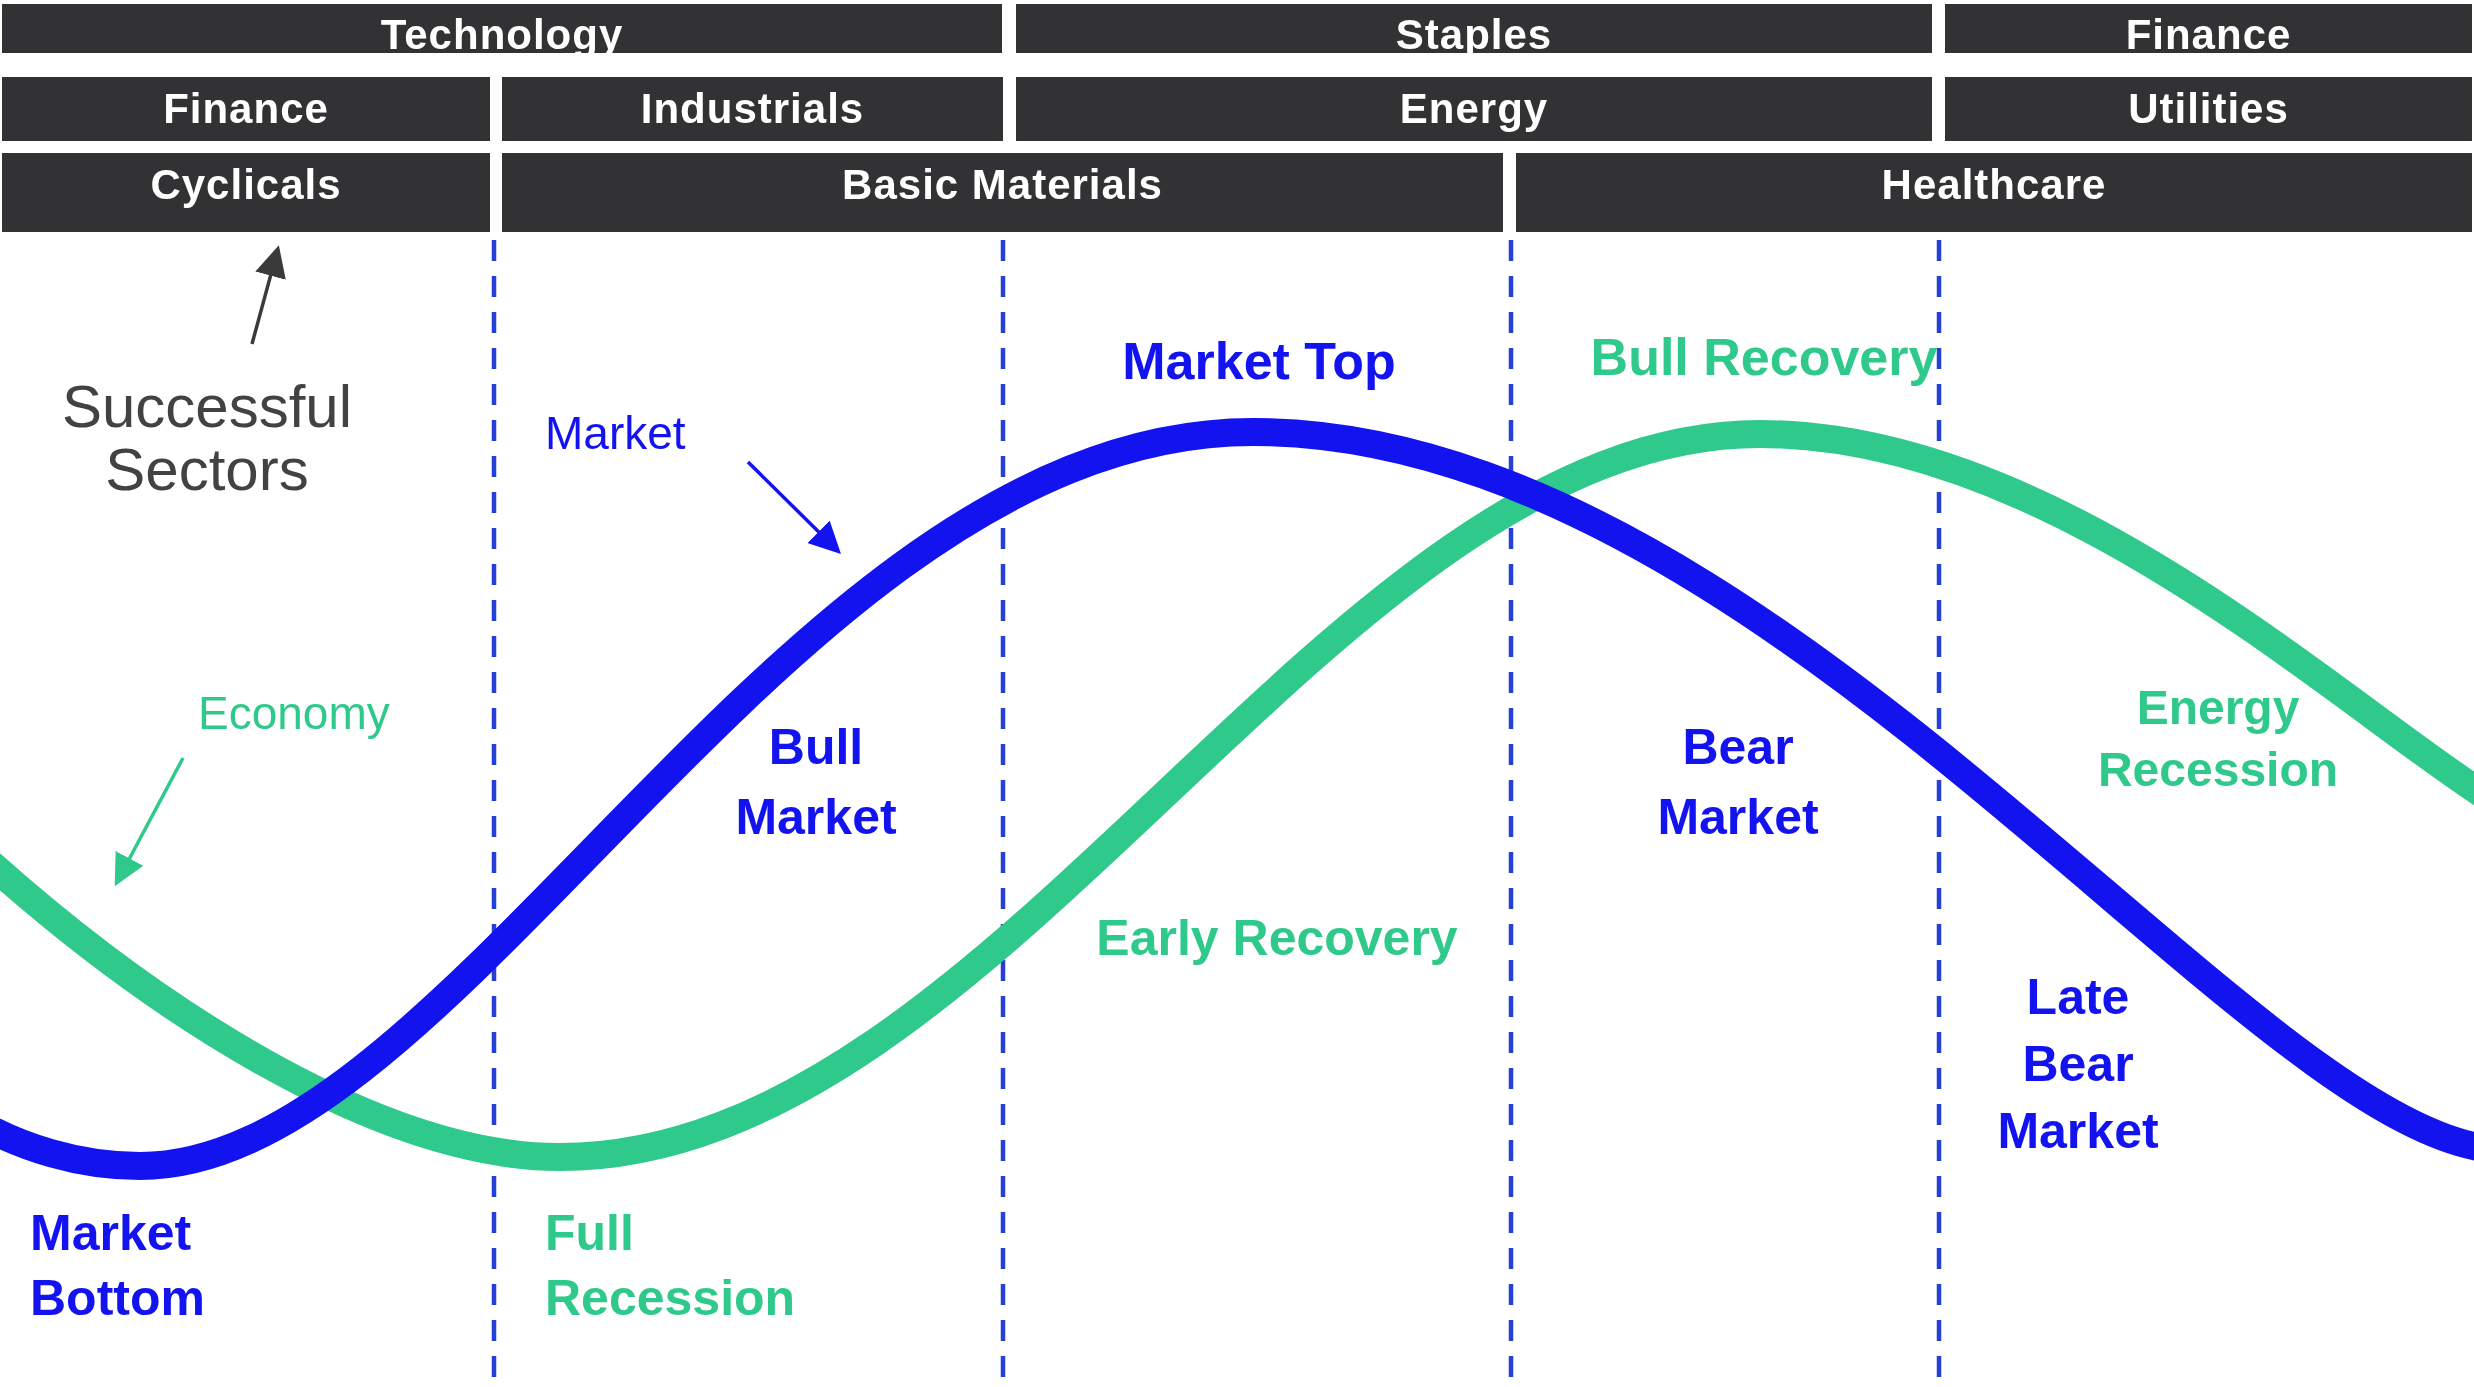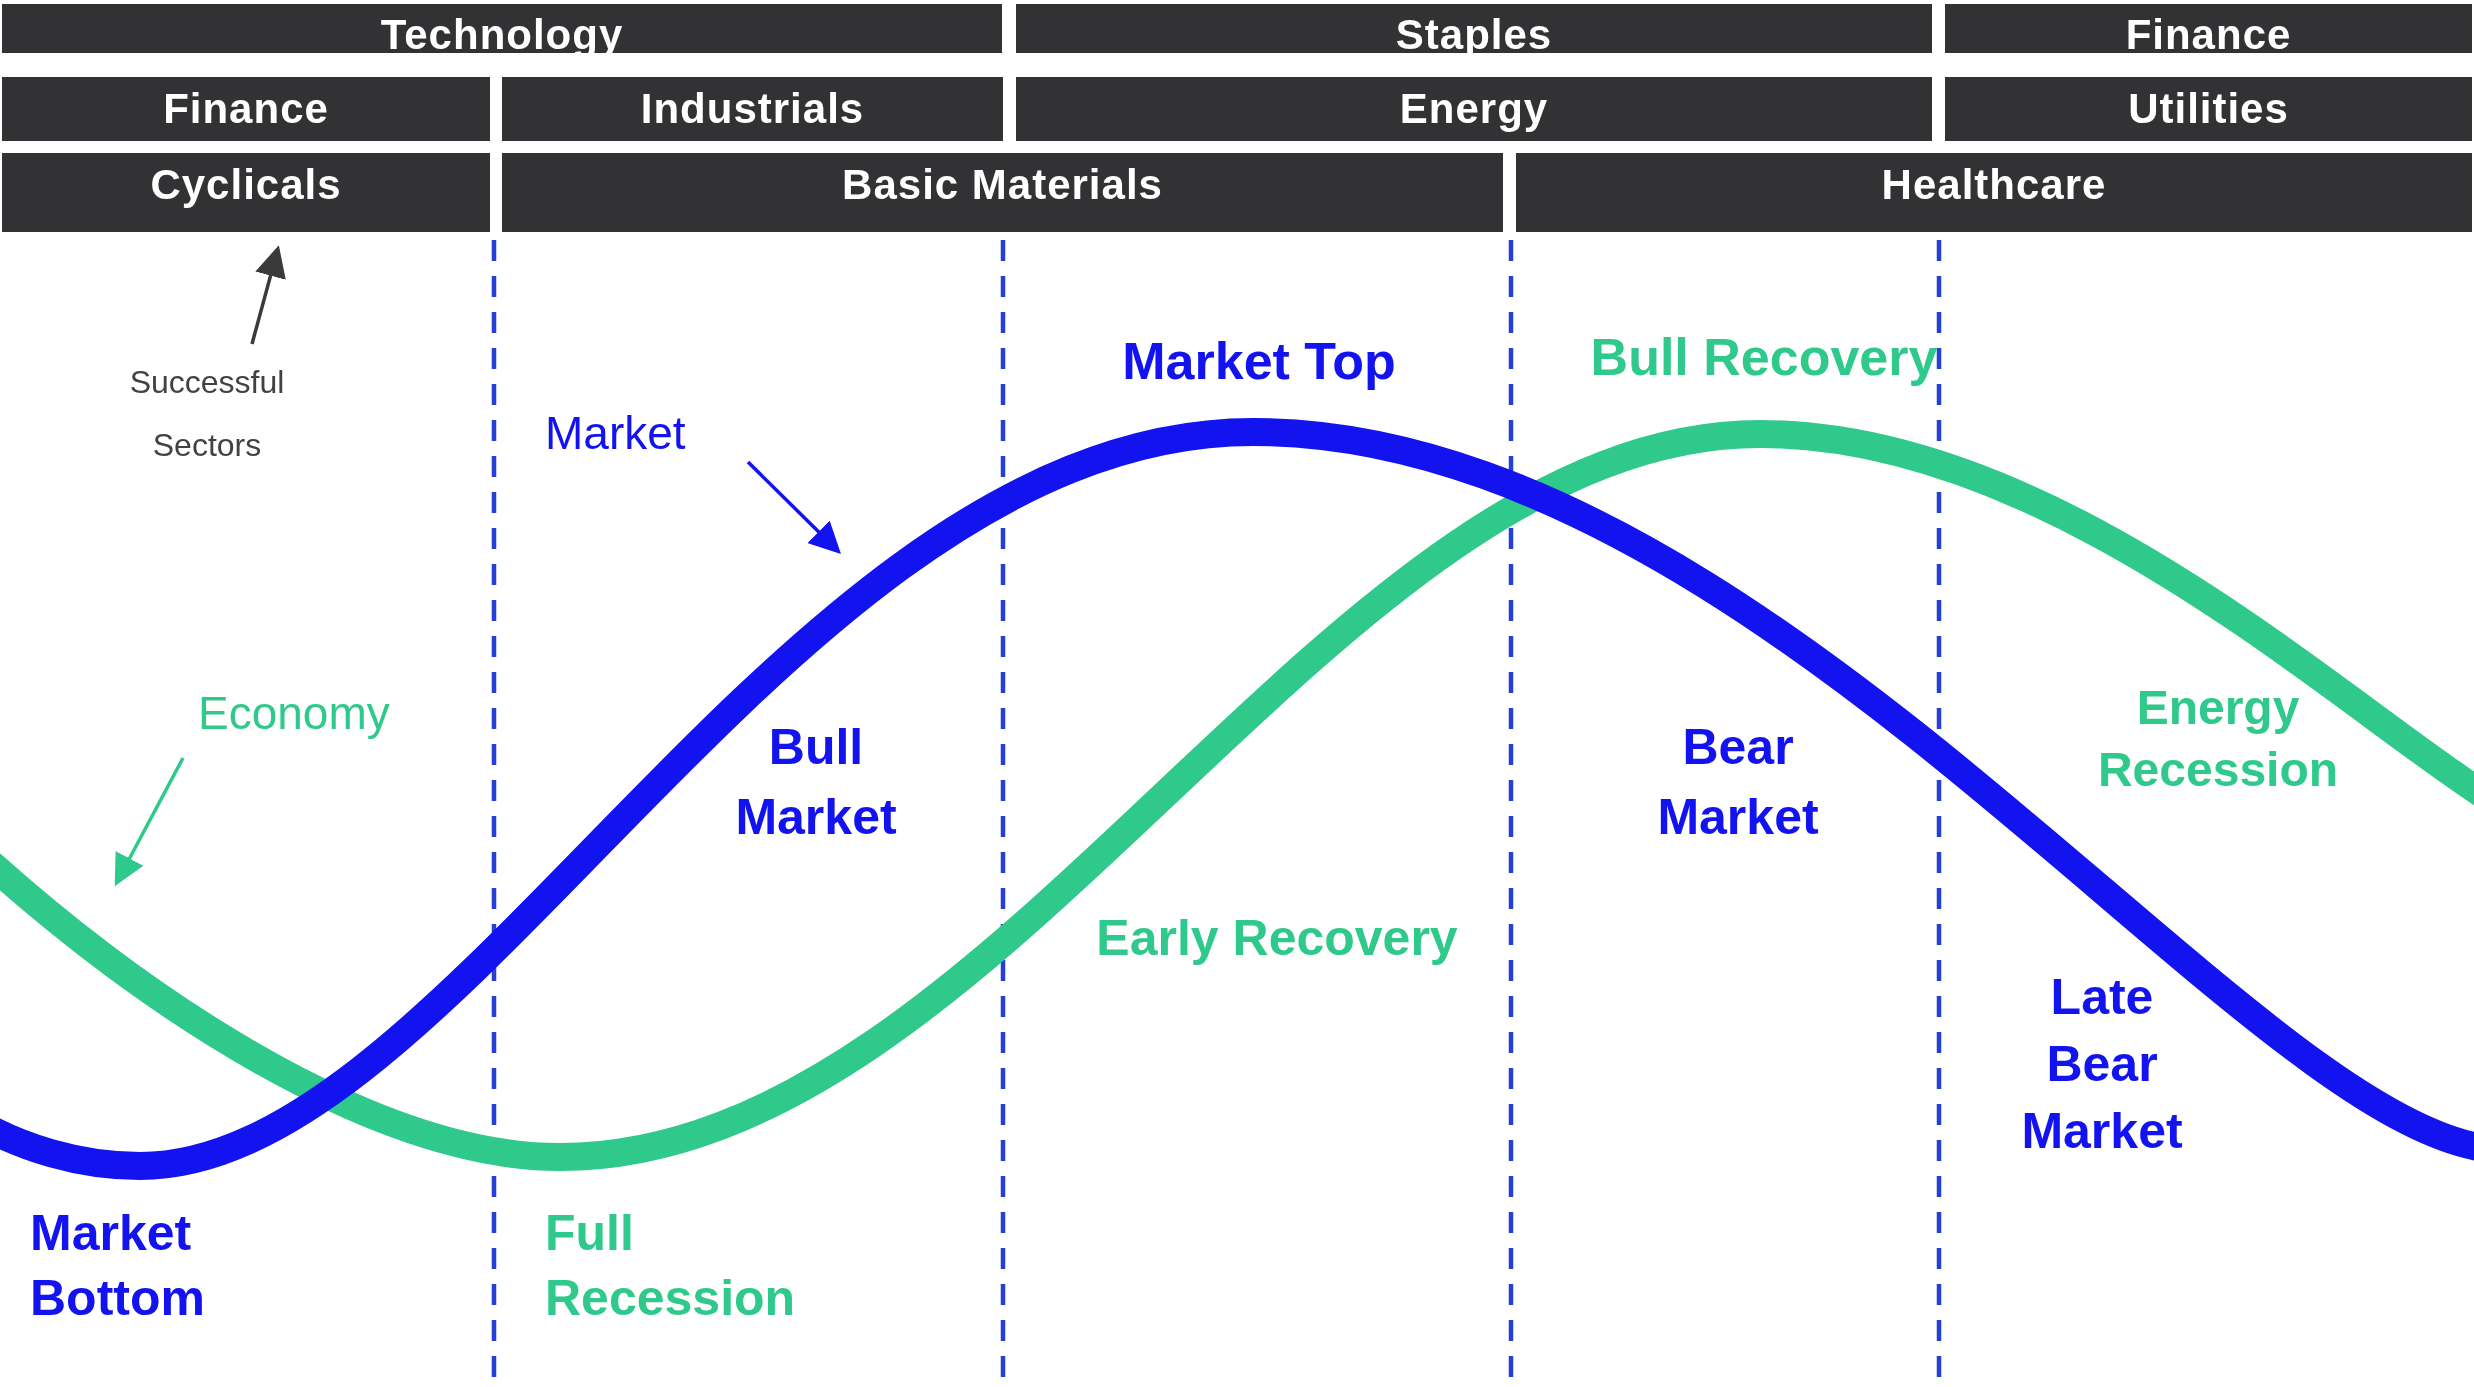--- a/index.html
+++ b/index.html
@@ -30,21 +30,21 @@
   .blue{color:#1213ee;}
   .green{color:#2fc98b;}
   .gray{color:#414243;}
 
   .phase-lg{font-size:52px;line-height:61px;}
   .phase{font-size:50px;line-height:70px;}
   .phase-sm{font-size:48px;line-height:62px;}
   .phase-tight{line-height:67px;}
   .phase-left{line-height:65px;text-align:left;}
   .ann{font-size:46px;font-weight:400;line-height:56px;}
-  .ss{font-size:32px;font-weight:400;line-height:63px;}
+  .ss{font-size:60px;font-weight:400;line-height:63px;margin-top:24px;}
 
   svg{position:absolute;left:0;top:0;}
 </style>
 </head>
 <body>
 
 <div id="canvas">
 
   <div class="bar r1" style="left:2px;width:1000px;">Technology</div>
   <div class="bar r1" style="left:1016px;width:916px;">Staples</div>
@@ -107,21 +107,21 @@
     <div>Market</div>
   </div>
 
   <div class="lbl center bold phase-sm green" style="left:2218px;top:677px;">
     <div>Energy</div>
     <div>Recession</div>
   </div>
 
   <div class="lbl center bold phase green" style="left:1277px;top:903px;">Early Recovery</div>
 
-  <div class="lbl center bold phase phase-tight blue" style="left:2078px;top:964px;margin-left:24px;">
+  <div class="lbl center bold phase phase-tight blue" style="left:2078px;top:964px;">
     <div>Late</div>
     <div>Bear</div>
     <div>Market</div>
   </div>
 
   <div class="lbl bold phase phase-left blue" style="left:30px;top:1201px;">
     <div>Market</div>
     <div>Bottom</div>
   </div>
 

